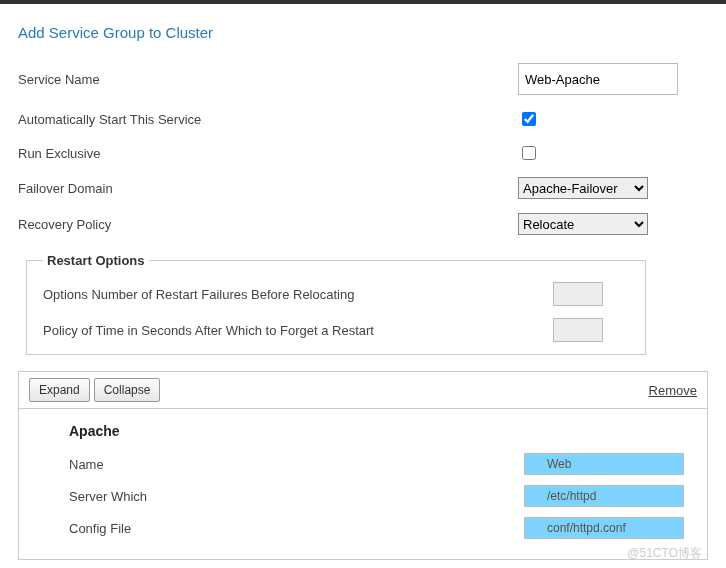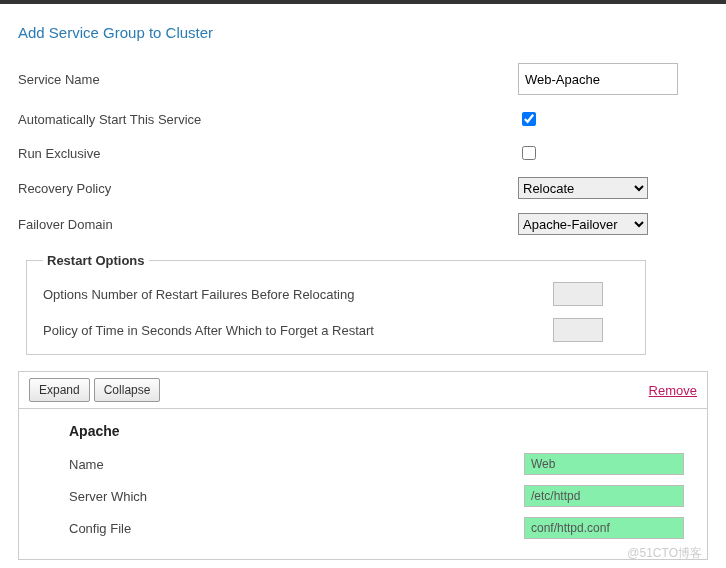--- a/index.html
+++ b/index.html
@@ -97,21 +97,21 @@
     background: linear-gradient(#fdfdfd, #e6e6e6);
     border-radius: 2px;
     padding: 4px 9px;
     font-size: 12px;
     margin-right: 4px;
     cursor: pointer;
     color: #333;
   }
   .resource-bar .spacer { flex: 1; }
   .resource-bar .remove {
-    color: #be185d;
+    color: #404040;
     text-decoration: underline;
     cursor: pointer;
     font-size: 13px;
     margin-left: 18px;
   }
   .resource-body {
     border-left: 1px solid #ccc;
     border-right: 1px solid #ccc;
     border-bottom: 1px solid #ccc;
     padding: 4px 0 10px 0;
@@ -128,22 +128,22 @@
     margin: 0 0 10px 50px;
   }
   .res-row .rl {
     flex: 0 0 455px;
     color: #444;
   }
   .res-row input.res-in {
     width: 160px;
     height: 22px;
     border: 1px solid #bbb;
-    background: #86efac;
-    padding: 2px 6px;
+    background: #7dd3fc;
+    padding: 2px 22px;
     font-size: 12px;
     color: #555;
   }
   .watermark {
     position: fixed;
     right: 24px;
     bottom: 6px;
     color: #ccc;
     font-size: 12px;
   }
@@ -172,33 +172,33 @@
   </div>
 
   <div class="form-row">
     <div class="label">Run Exclusive</div>
     <div class="control">
       <input type="checkbox" style="">
     </div>
   </div>
 
   <div class="form-row">
+    <div class="label">Failover Domain</div>
+    <div class="control">
+      <select class="sel">
+        <option>Apache-Failover</option>
+      </select>
+    </div>
+  </div>
+
+  <div class="form-row">
     <div class="label">Recovery Policy</div>
     <div class="control">
       <select class="sel">
         <option>Relocate</option>
-      </select>
-    </div>
-  </div>
-
-  <div class="form-row">
-    <div class="label">Failover Domain</div>
-    <div class="control">
-      <select class="sel">
-        <option>Apache-Failover</option>
       </select>
     </div>
   </div>
 
   <fieldset class="restart">
     <legend>Restart Options</legend>
 
     <div class="restart-row">
       <div class="rlabel">Options Number of Restart Failures Before Relocating</div>
       <input type="text" class="small" value="" style="">

